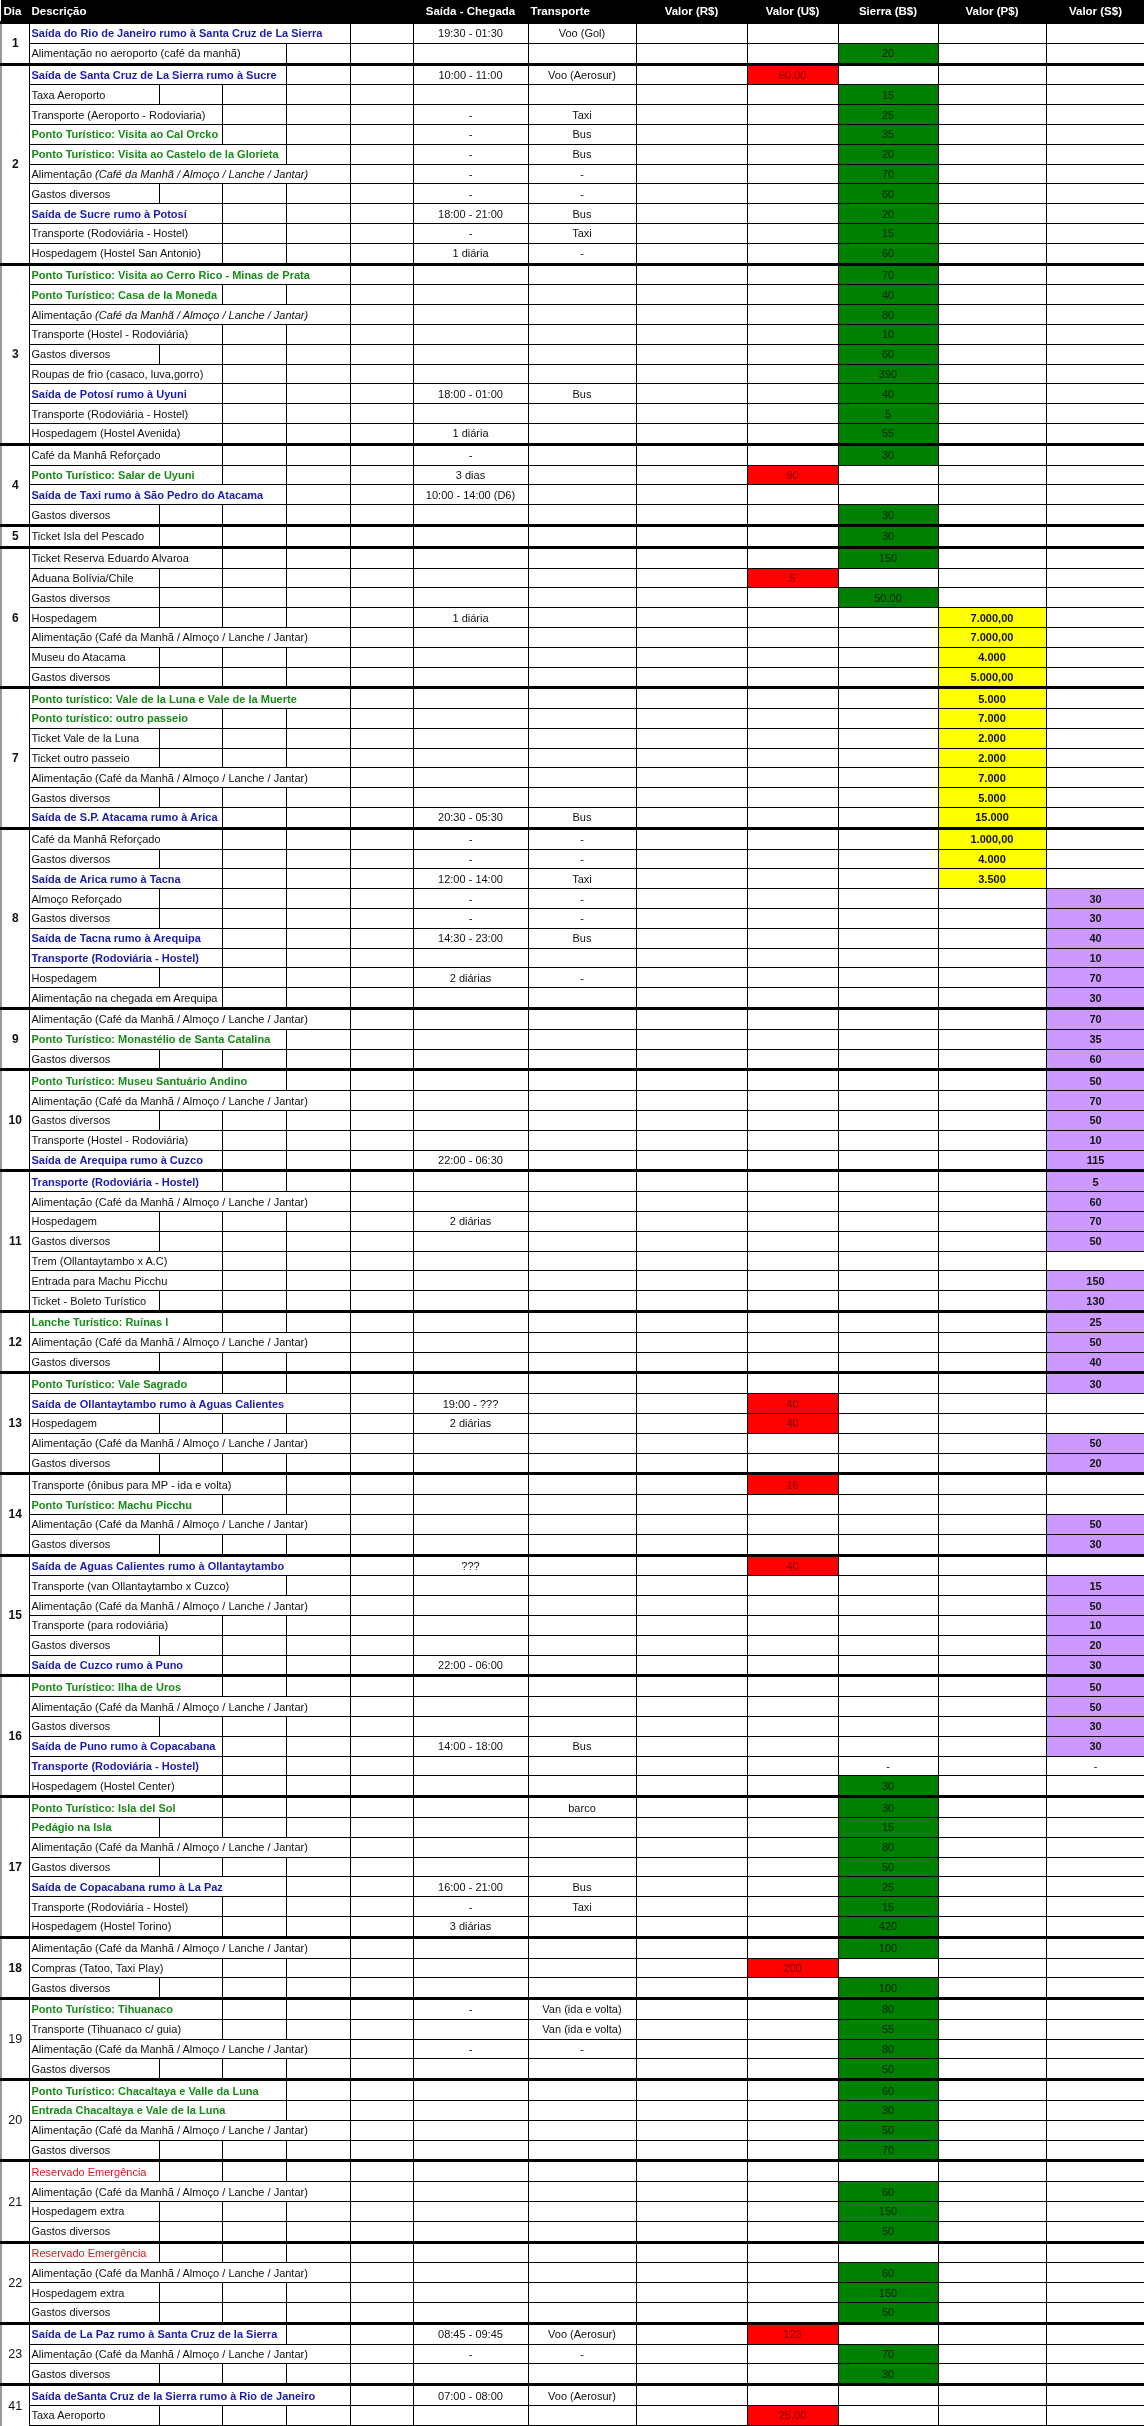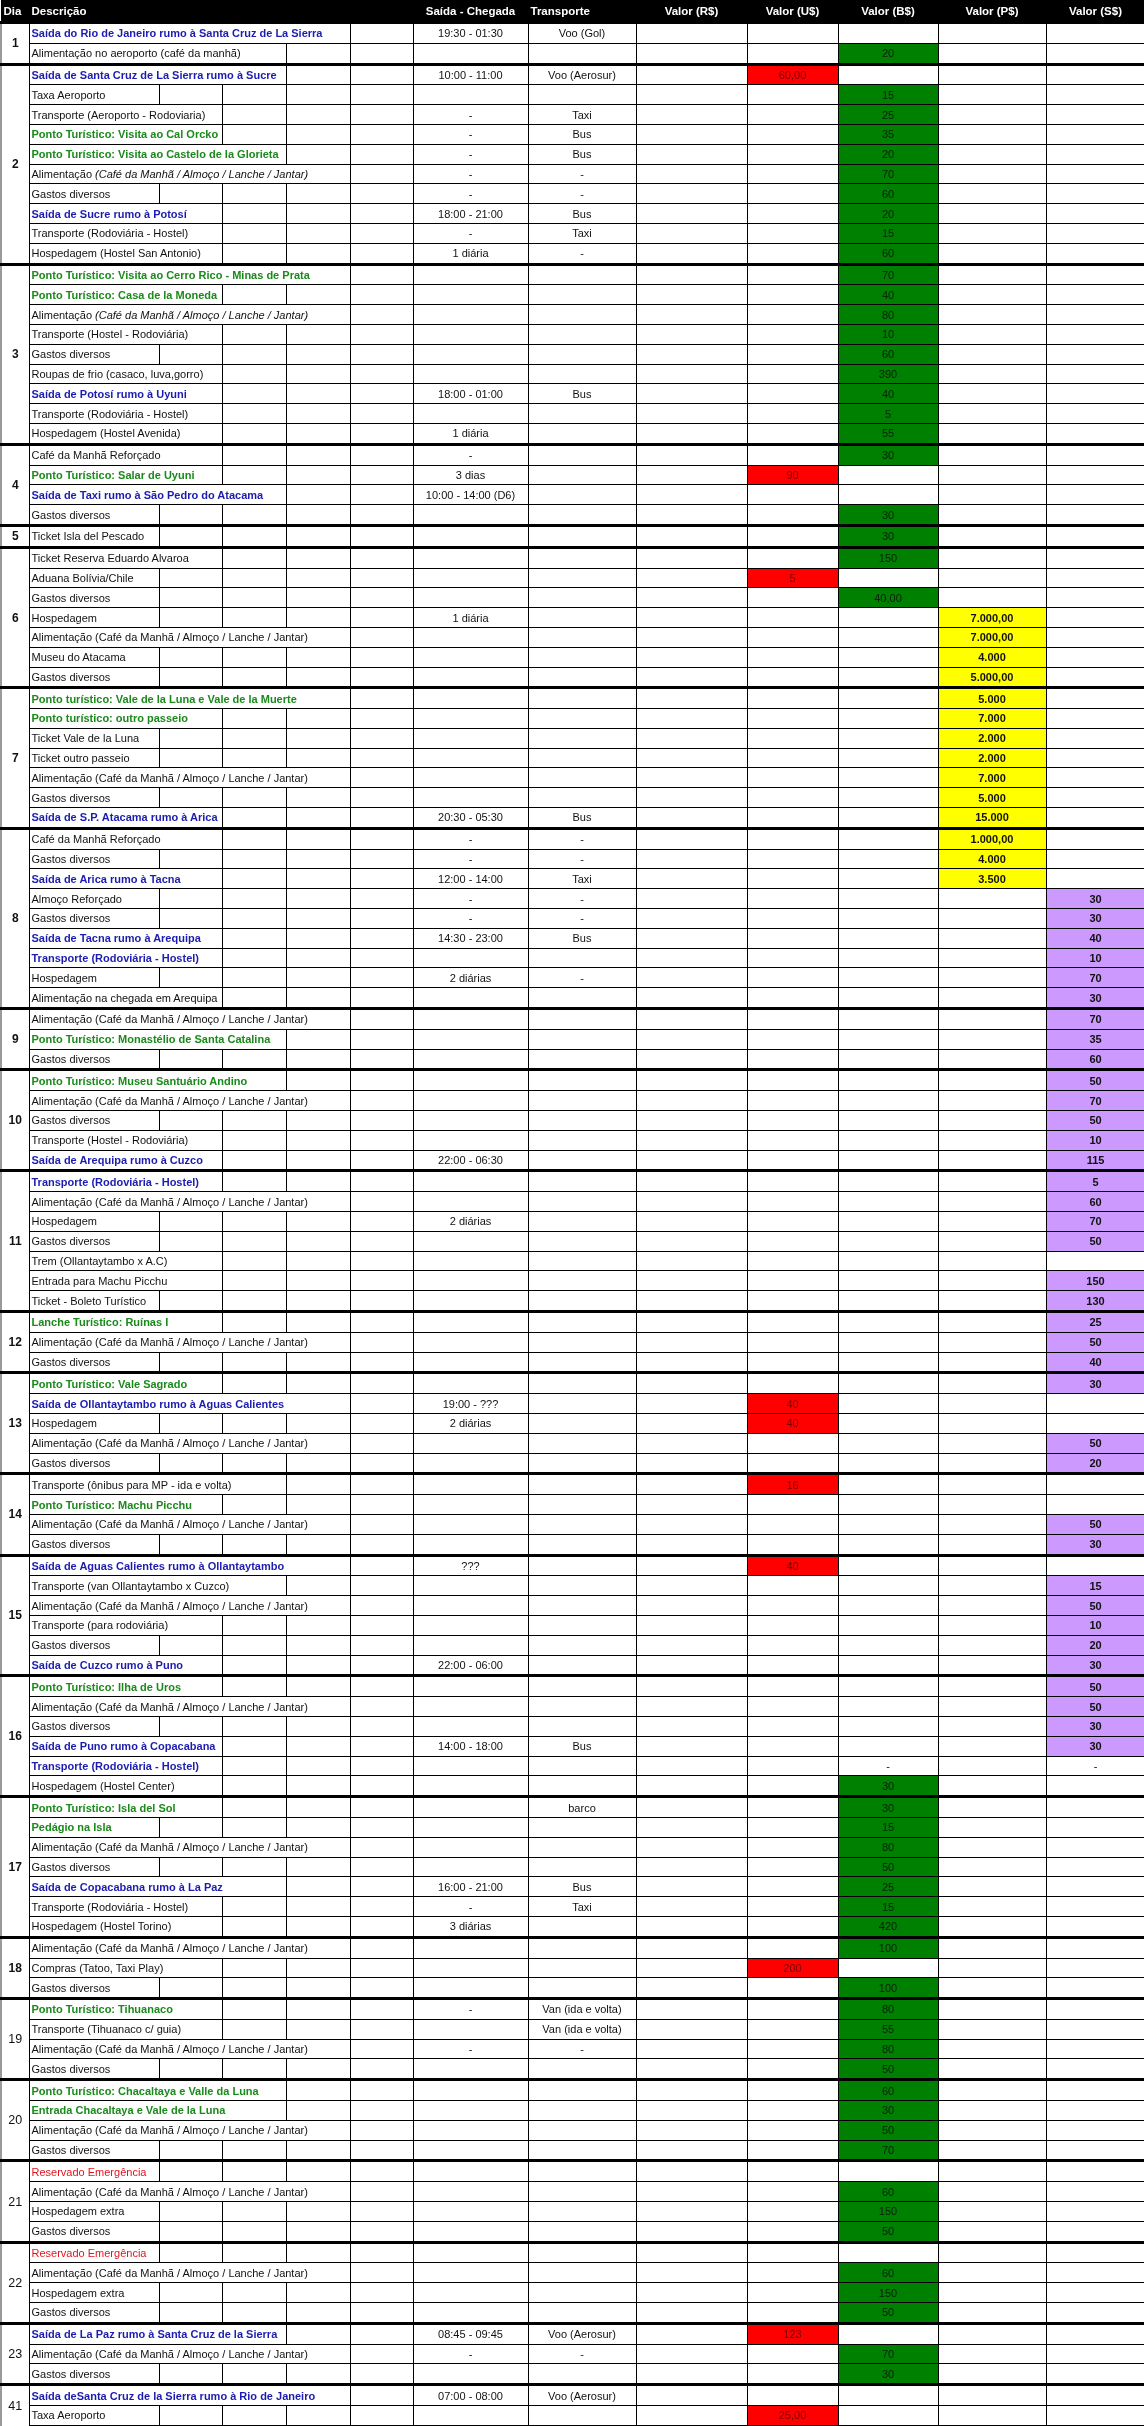--- a/index.html
+++ b/index.html
@@ -59,21 +59,21 @@
       <col style="width:99px">
   </colgroup>
   <thead>
     <tr>
       <th class="h-left">Dia</th>
       <th class="h-left">Descrição</th>
       <th>Saída - Chegada</th>
       <th class="h-left">Transporte</th>
       <th>Valor (R$)</th>
       <th>Valor (U$)</th>
-      <th>Valor (B$)</th>
+      <th>Sierra (B$)</th>
       <th>Valor (P$)</th>
       <th>Valor (S$)</th>
     </tr>
   </thead>
   <tbody id="sheet-body">
       <tr class="group-start">
         <td class="c-dia" rowspan="2">1</td>
         <td class="c-desc s-b"><span class="txt"><span>Saída do Rio de Janeiro rumo à Santa Cruz de La Sierra</span></span><div class="vline" style="left: 320px;"></div></td>
         <td class="c-time">19:30 - 01:30</td>
         <td class="c-tr">Voo (Gol)</td>
@@ -357,21 +357,21 @@
         <td class="c-v v-bs"></td>
         <td class="c-v v-ps"></td>
         <td class="c-v v-ss"></td>
       </tr>
       <tr>
         <td class="c-desc"><span class="txt"><span>Gastos diversos</span></span><div class="vline" style="left: 129px;"></div><div class="vline" style="left: 192px;"></div><div class="vline" style="left: 256px;"></div><div class="vline" style="left: 320px;"></div></td>
         <td class="c-time"></td>
         <td class="c-tr"></td>
         <td class="c-v v-rs"></td>
         <td class="c-v v-us"></td>
-        <td class="c-v v-bs filled">40,00</td>
+        <td class="c-v v-bs filled">50,00</td>
         <td class="c-v v-ps"></td>
         <td class="c-v v-ss"></td>
       </tr>
       <tr>
         <td class="c-desc"><span class="txt"><span>Hospedagem</span></span><div class="vline" style="left: 129px;"></div><div class="vline" style="left: 192px;"></div><div class="vline" style="left: 256px;"></div><div class="vline" style="left: 320px;"></div></td>
         <td class="c-time">1 diária</td>
         <td class="c-tr"></td>
         <td class="c-v v-rs"></td>
         <td class="c-v v-us"></td>
         <td class="c-v v-bs"></td>

